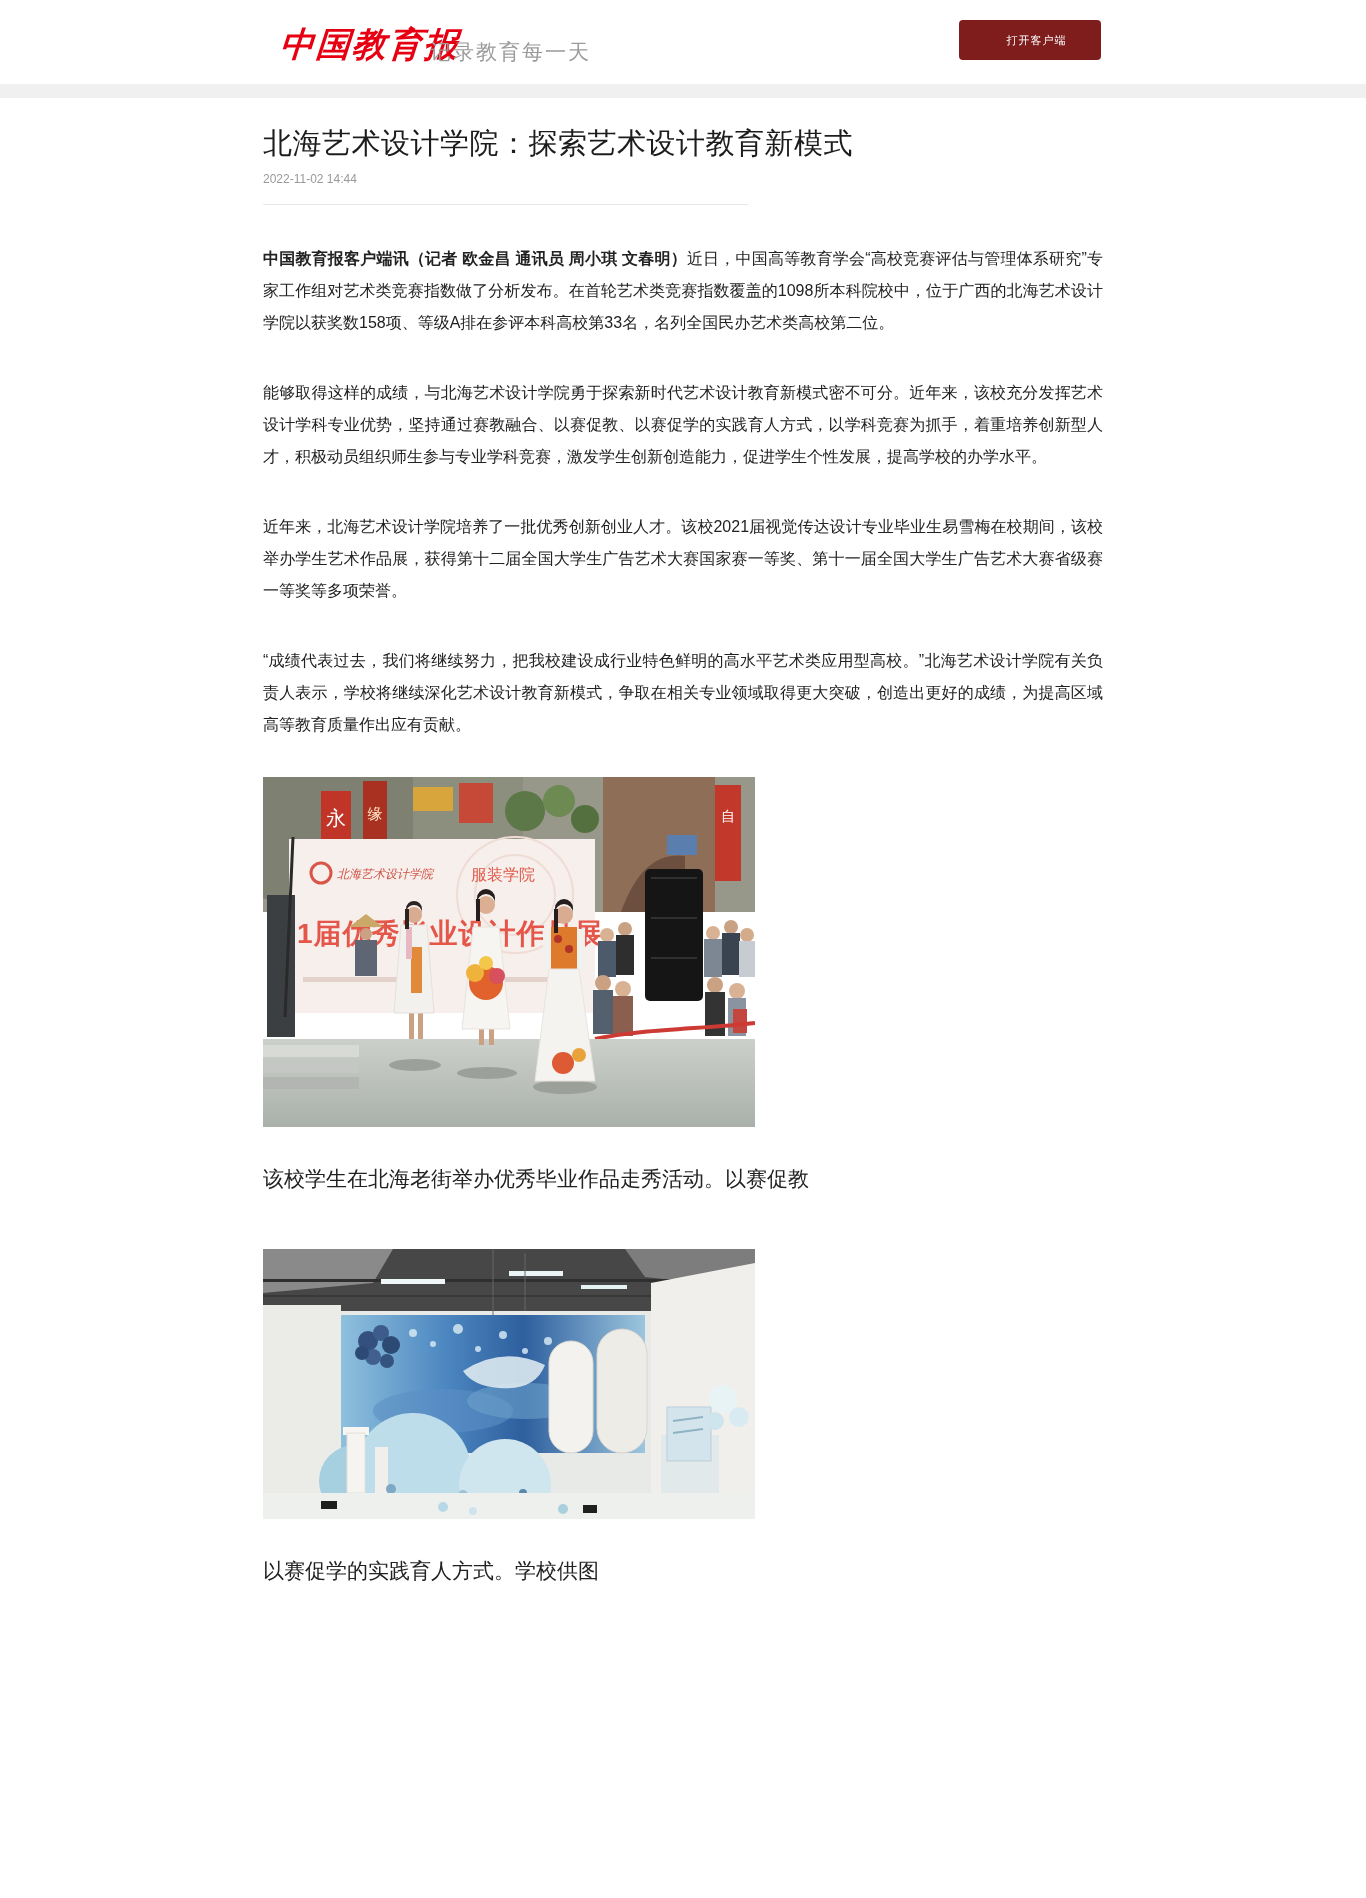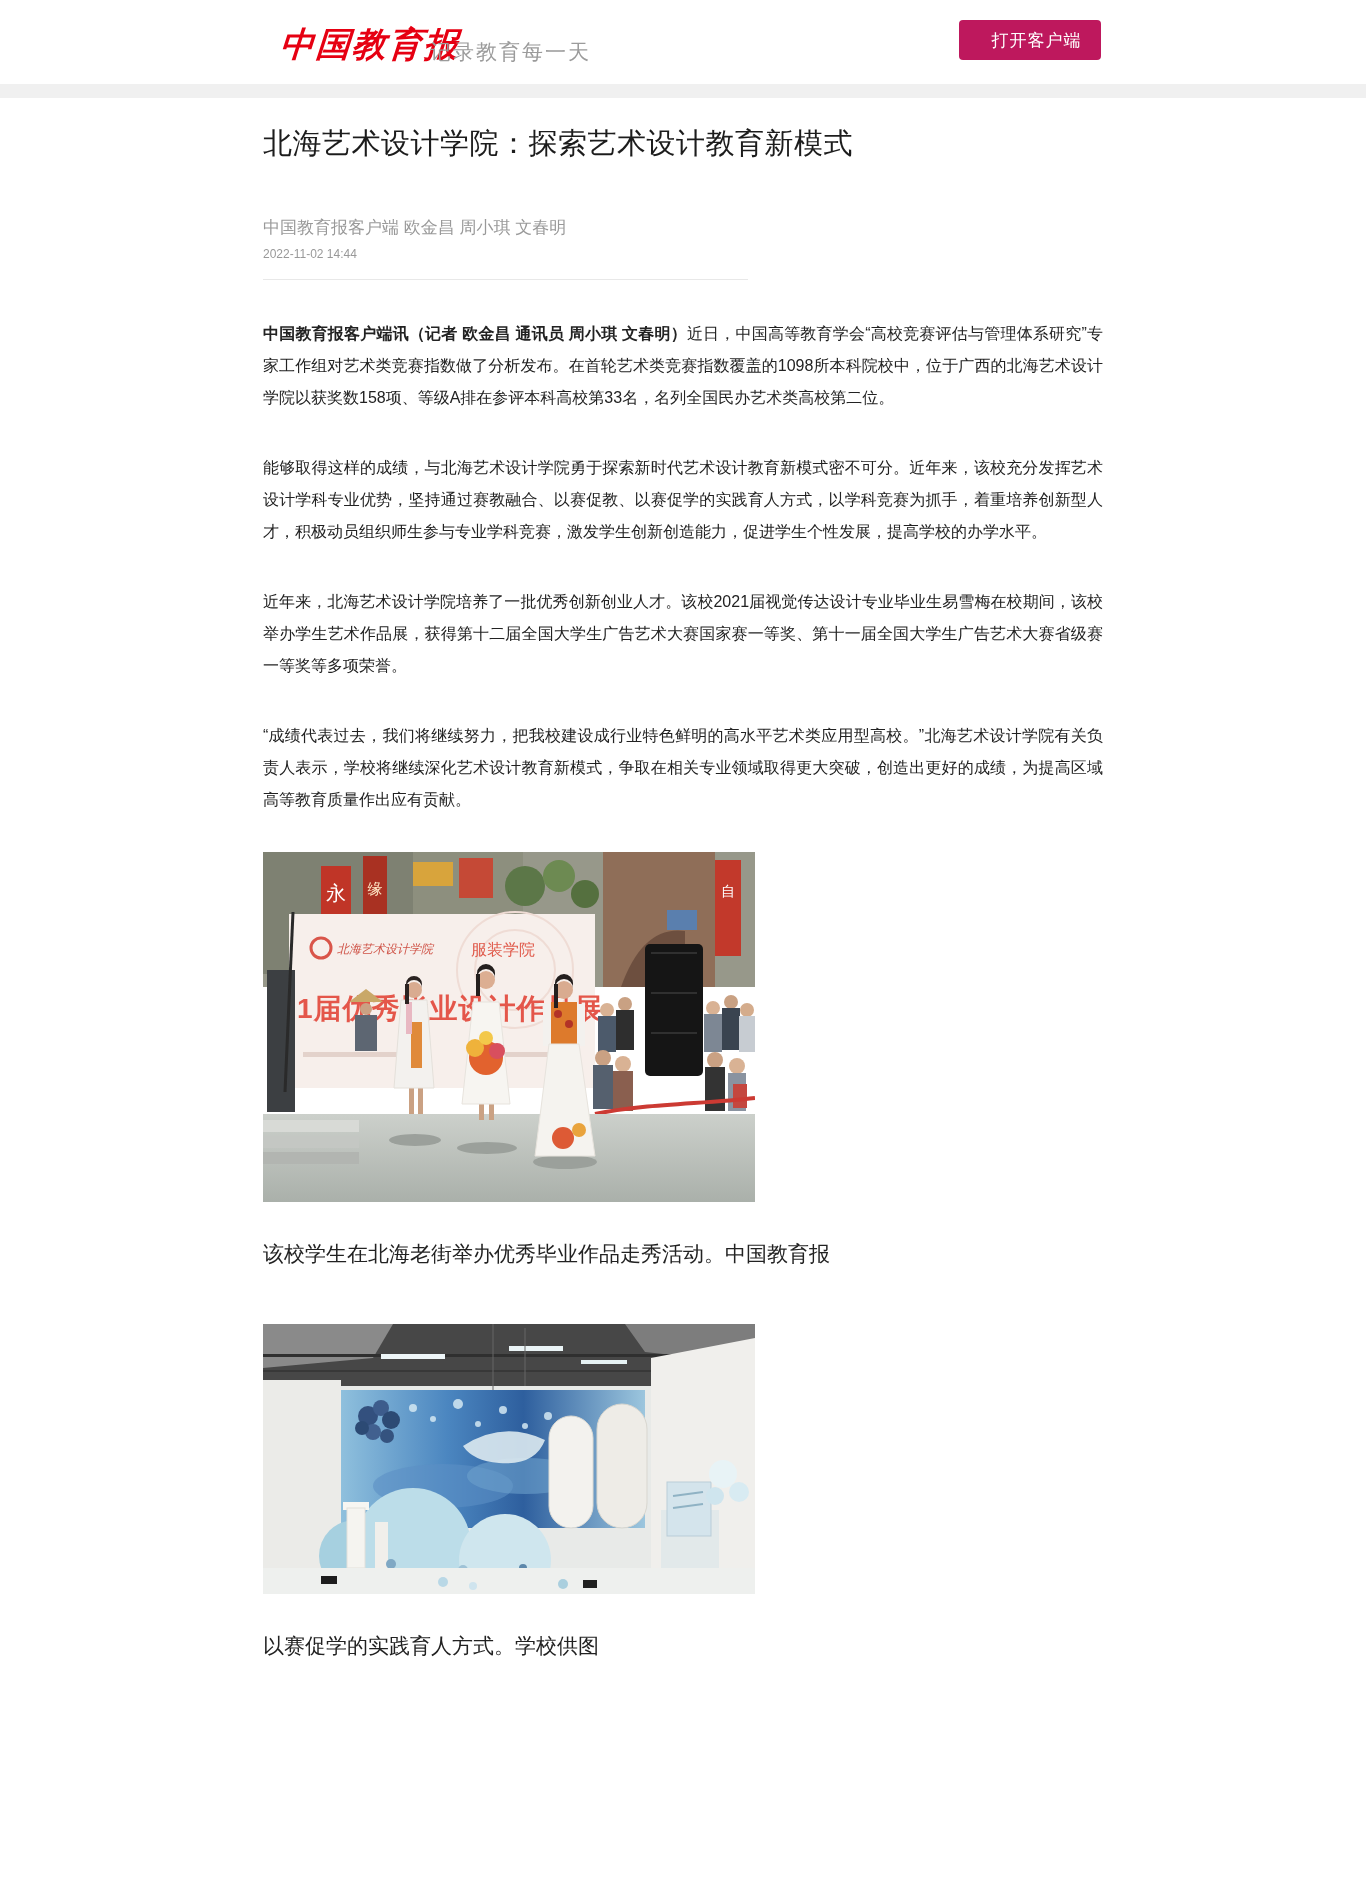--- a/index.html
+++ b/index.html
@@ -17,23 +17,23 @@
     color: #e60012; letter-spacing: 2px;
     transform: skewX(-4deg);
   }
   .tagline {
     position: absolute; left: 430px; top: 38px;
     font-size: 21px; color: #9b9b9b; letter-spacing: 2px;
   }
   .open-app-btn {
     position: absolute; left: 959px; top: 20px;
     width: 142px; height: 40px;
-    background: #be185d; color: #fff;
+    background: #7f1d1d; color: #fff;
     border: none; border-radius: 4px;
-    font-size: 17px; font-family: inherit;
+    font-size: 11px; font-family: inherit;
     cursor: pointer; letter-spacing: 1px; padding-left: 13px;
   }
   .gray-band { height: 14px; background: #f0f0f0; }
   .article { width: 840px; margin-left: 263px; padding-bottom: 18px; }
   .article-title {
     margin-top: 26px;
     font-size: 29px; font-weight: 400; color: #1c1c1c;
     letter-spacing: 0.5px;
   }
   .byline { margin-top: 52px; font-size: 17px; color: #999; }
@@ -64,21 +64,20 @@
     <div class="tagline">记录教育每一天</div>
     <button class="open-app-btn">打开客户端</button>
   </div>
 
   <div class="gray-band"></div>
 
   <div class="article">
 
     <h1 class="article-title">北海艺术设计学院：探索艺术设计教育新模式</h1>
 
-    <div class="byline">中国教育报客户端 欧金昌 周小琪 文春明</div>
     <div class="date">2022-11-02 14:44</div>
 
     <hr class="divider">
 
     <p class="body-p"><b>中国教育报客户端讯（记者 欧金昌 通讯员 周小琪 文春明）</b><span>近日，中国高等教育学会“高校竞赛评估与管理体系研究”专家工作组对艺术类竞赛指数做了分析发布。在首轮艺术类竞赛指数覆盖的1098所本科院校中，位于广西的北海艺术设计学院以获奖数158项、等级A排在参评本科高校第33名，名列全国民办艺术类高校第二位。</span></p>
 
     <p class="body-p">能够取得这样的成绩，与北海艺术设计学院勇于探索新时代艺术设计教育新模式密不可分。近年来，该校充分发挥艺术设计学科专业优势，坚持通过赛教融合、以赛促教、以赛促学的实践育人方式，以学科竞赛为抓手，着重培养创新型人才，积极动员组织师生参与专业学科竞赛，激发学生创新创造能力，促进学生个性发展，提高学校的办学水平。</p>
 
     <p class="body-p">近年来，北海艺术设计学院培养了一批优秀创新创业人才。该校2021届视觉传达设计专业毕业生易雪梅在校期间，该校举办学生艺术作品展，获得第十二届全国大学生广告艺术大赛国家赛一等奖、第十一届全国大学生广告艺术大赛省级赛一等奖等多项荣誉。</p>
 
@@ -196,21 +195,21 @@
           <path d="M286,192 l30,0 l16,112 l-60,0 z" fill="#f5f3ef" stroke="#e7e3dd"></path>
           <circle cx="300" cy="286" r="11" fill="#dd5a35"></circle>
           <circle cx="316" cy="278" r="7" fill="#e9a33c"></circle>
           <circle cx="301" cy="138" r="9" fill="#d9ab90"></circle>
           <path d="M292,136 a9,9 0 0 1 18,0 l0,-5 a9,9 0 0 0 -18,0 z" fill="#241f1e"></path>
           <rect x="291" y="132" width="4" height="24" fill="#241f1e"></rect>
         </g>
       </svg>
     </figure>
 
-    <p class="caption">该校学生在北海老街举办优秀毕业作品走秀活动。中国教育报</p>
+    <p class="caption">该校学生在北海老街举办优秀毕业作品走秀活动。以赛促教</p>
 
     <figure>
       <svg class="photo2" viewBox="0 0 492 270">
         <defs>
           <linearGradient id="sea" x1="0" y1="0" x2="1" y2="0">
             <stop offset="0" stop-color="#8fc0dd"></stop>
             <stop offset="0.35" stop-color="#4b86c0"></stop>
             <stop offset="0.6" stop-color="#2e5f9e"></stop>
             <stop offset="1" stop-color="#9cc6de"></stop>
           </linearGradient>

